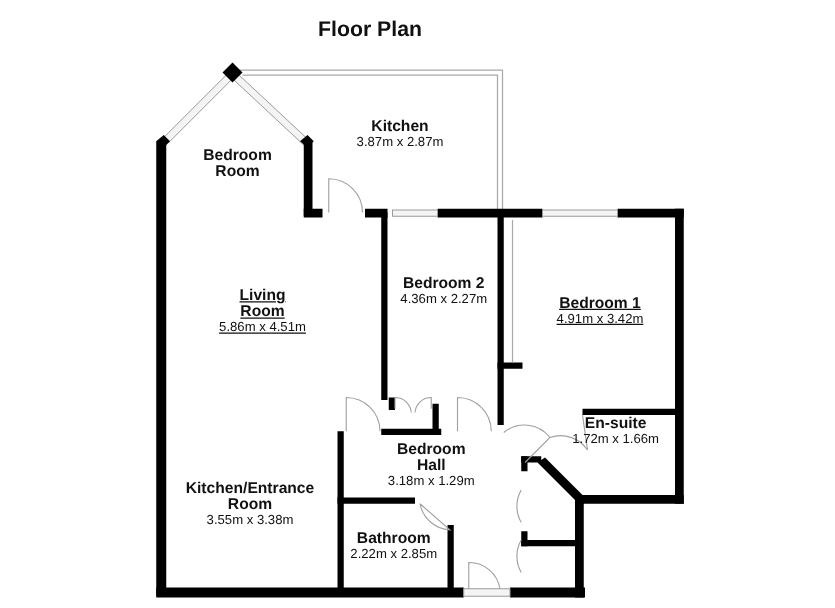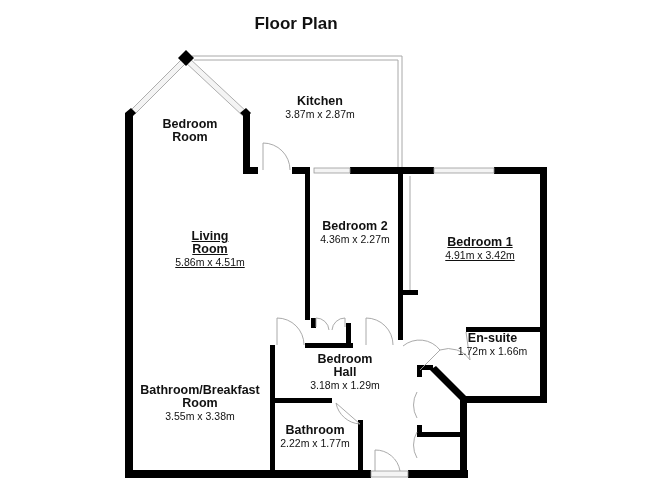--- a/index.html
+++ b/index.html
@@ -127,20 +127,20 @@
 <div class="lbl" style="left:295px; top:353px; width:100px;">
   <span class="name">Bedroom</span>
   <span class="name">Hall</span>
   <span class="dim">3.18m x 1.29m</span>
 </div>
 <div class="lbl" style="left:450px; top:332px; width:85px;">
   <span class="name">En-suite</span>
   <span class="dim">1.72m x 1.66m</span>
 </div>
 <div class="lbl" style="left:140px; top:384px; width:120px;">
-  <span class="name">Bathroom/Breakfast</span>
+  <span class="name">Kitchen/Entrance</span>
   <span class="name">Room</span>
   <span class="dim">3.55m x 3.38m</span>
 </div>
 <div class="lbl" style="left:275px; top:424px; width:80px;">
   <span class="name">Bathroom</span>
-  <span class="dim">2.22m x 1.77m</span>
+  <span class="dim">2.22m x 2.85m</span>
 </div>
 
 </body></html>

